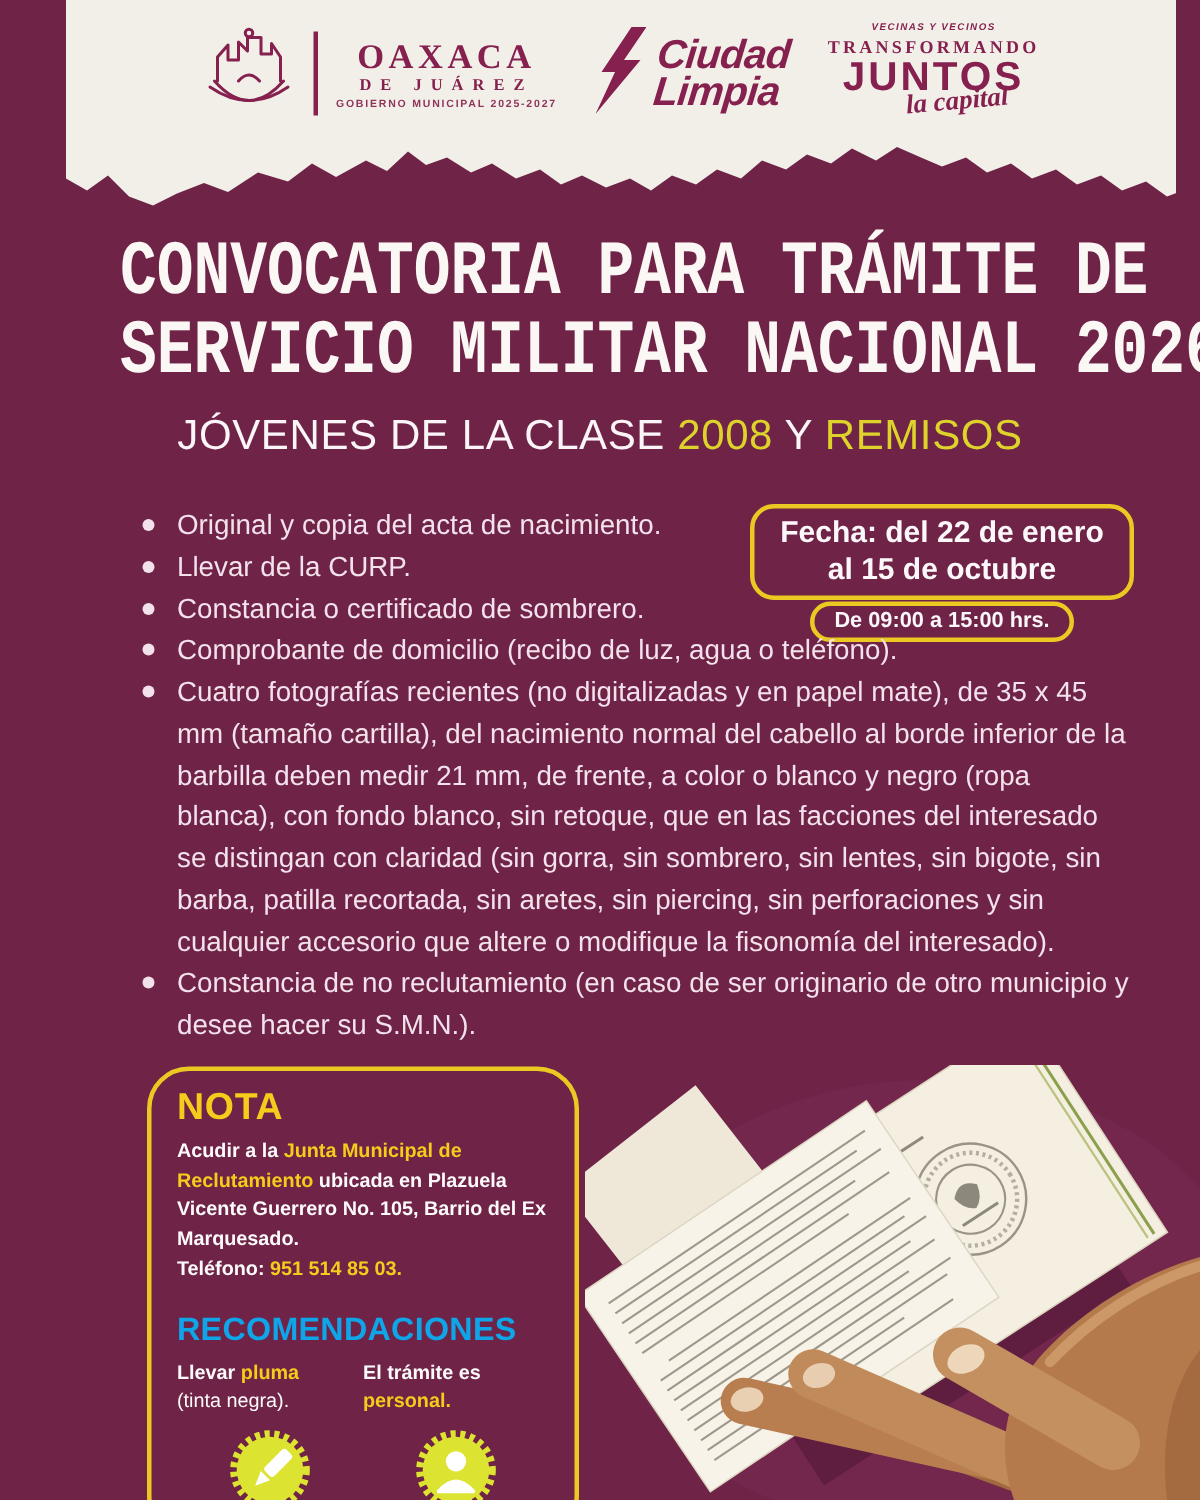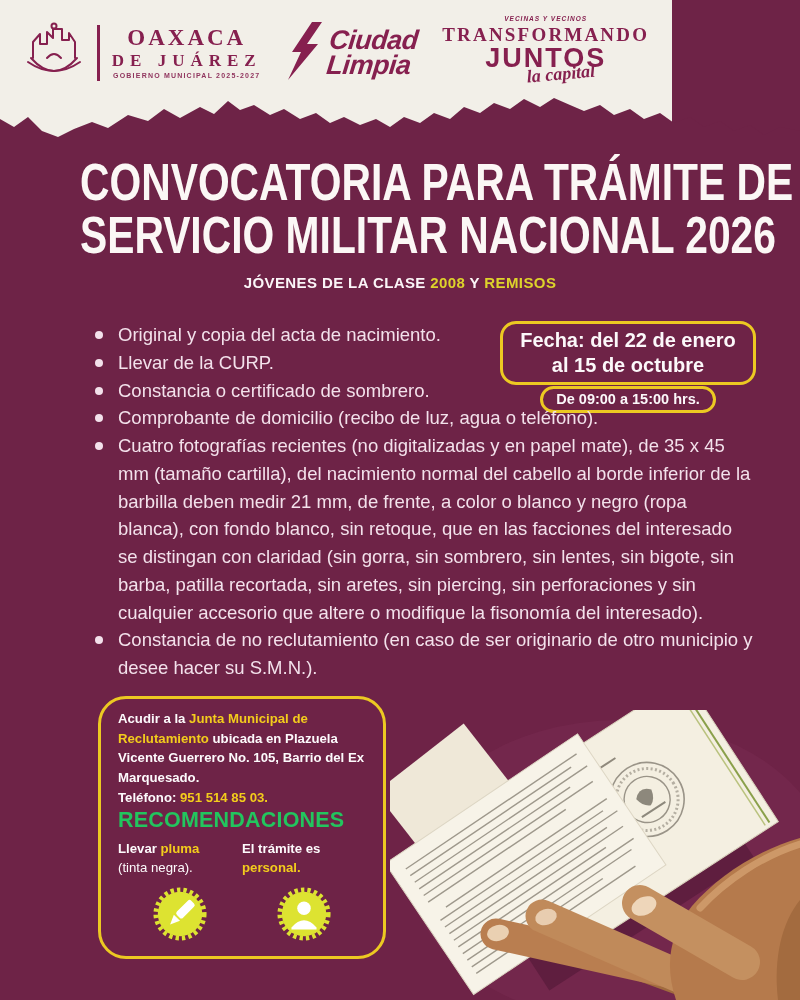--- a/index.html
+++ b/index.html
@@ -2,61 +2,61 @@
 <html><head>
 <meta charset="utf-8">
 <style>
   html,body{margin:0;padding:0;}
   body{
     width:800px;height:1000px;overflow:hidden;position:relative;
     background:#6e2347;
     font-family:"Liberation Sans", sans-serif;
   }
   
-  .header{position:relative;width:672px;height:150px;background:#f2efe8;}
+  .header{position:relative;width:740px;height:150px;background:#f2efe8;margin-left:44px;}
   .logos{display:flex;align-items:center;justify-content:center;gap:26px;padding-top:16px;}
   .crest-wrap{display:flex;align-items:center;gap:12px;}
   .crest svg{display:block;}
   .logo-divider{width:3px;height:56px;background:#86204f;}
   .oax-text{color:#86204f;text-align:center;}
   .oax-name{font-family:"Liberation Serif", serif;font-weight:700;font-size:23px;letter-spacing:3px;line-height:1;}
-  .oax-sub{font-family:"Liberation Serif", serif;font-weight:700;font-size:17px;letter-spacing:6px;margin-top:3px;line-height:1;}
+  .oax-sub{font-family:"Liberation Serif", serif;font-weight:700;font-size:11px;letter-spacing:6px;margin-top:3px;line-height:1;}
   .oax-cap{font-size:7px;letter-spacing:1.2px;margin-top:3px;line-height:1;font-weight:700;opacity:.9;}
   .cl-wrap{display:flex;align-items:center;gap:6px;color:#86204f;}
   .cl-text{font-weight:800;font-style:italic;font-size:27px;line-height:.92;transform:skewX(-6deg);letter-spacing:-.5px;}
   .ju-wrap{color:#86204f;text-align:center;line-height:1;}
   .ju-tag{font-size:6.5px;font-style:italic;font-weight:800;letter-spacing:1px;}
-  .ju-l2{font-family:"Liberation Serif", serif;font-weight:700;font-size:19px;letter-spacing:2.2px;margin-top:2px;}
+  .ju-l2{font-family:"Liberation Serif", serif;font-weight:700;font-size:12px;letter-spacing:2.2px;margin-top:2px;}
   .ju-l3{font-weight:800;font-size:27px;letter-spacing:2px;margin-top:1px;}
   .ju-l4{font-family:"Liberation Serif", serif;font-style:italic;font-weight:700;font-size:18px;
          transform:rotate(-5deg) translate(16px,-6px);}
   .torn{position:absolute;left:0;bottom:0;width:800px;height:55px;display:block;}
   
-  .title{margin:6px 0 0;text-align:center;}
+  .title{margin:6px 0 0;text-align:center;font-family:Liberation Mono, monospace;}
   .title-line{display:block;white-space:nowrap;transform:scaleX(.8);transform-origin:50% 50%;
     font-size:51px;font-weight:800;color:#fbf7f5;line-height:1.04;letter-spacing:0;}
-  .subtitle{margin:12px 0 16px;text-align:center;font-size:15px;font-weight:700;color:#fbf5f8;letter-spacing:.4px;}
+  .subtitle{margin:12px 0 16px;text-align:center;font-size:28px;font-weight:400;color:#fbf5f8;letter-spacing:.4px;}
   .yellow{color:#ddd32b;}
   
   .content{position:relative;margin:30px 44px 0 88px;}
   .datebox{position:absolute;top:0;right:0;width:256px;text-align:center;}
   .datebox-main{border:3px solid #ecc922;border-radius:16px;padding:4px 6px;
     color:#fcf8fa;font-weight:700;font-size:20px;line-height:1.25;}
   .datebox-hours{display:inline-block;border:3px solid #ecc922;border-radius:999px;
     padding:2px 13px;margin-top:1px;font-weight:700;font-size:14.5px;color:#fcf8fa;line-height:1.2;}
   ul.reqs{list-style:none;margin:10px 0 0;padding:0;font-size:18.5px;line-height:1.5;color:#f3e1eb;}
   ul.reqs li{position:relative;padding-left:30px;margin:0;}
   ul.reqs li::before{content:"";position:absolute;left:7px;top:10px;width:8px;height:8px;border-radius:50%;background:#f3e1eb;}
   
   .nota{width:288px;margin:14px 0 0 10px;border:3px solid #ecc922;border-radius:28px;
     padding:10px 17px 14px;box-sizing:border-box;}
   .nota-heading{color:#f3cc1c;font-size:25px;font-weight:800;margin:0 0 4px;letter-spacing:.5px;}
   .nota-p{color:#fdfafc;font-size:13.2px;font-weight:700;line-height:1.5;margin:0;}
   .ny{color:#f3cc1c;}
-  .rec-heading{color:#22c55e;font-size:21.5px;font-weight:800;margin:0 0 6px;letter-spacing:.2px;}
+  .rec-heading{color:#0ea5e9;font-size:21.5px;font-weight:800;margin:18px 0 6px;letter-spacing:.2px;}
   .rec-row{display:flex;}
   .rec-col{flex:1;text-align:left;}
   .rec-line{font-size:13.2px;font-weight:700;color:#fdfafc;line-height:1.45;}
   .rec-sub{font-weight:400;}
   .badge{width:56px;height:56px;margin:9px auto 0;display:block;}
   
   .photo{position:absolute;right:0;bottom:0;width:410px;height:290px;}
   .photo svg{display:block;}
 </style>
 </head>
@@ -135,20 +135,21 @@
   <ul class="reqs">
       <li>Original y copia del acta de nacimiento.</li>
       <li>Llevar de la CURP.</li>
       <li>Constancia o certificado de sombrero.</li>
       <li>Comprobante de domicilio (recibo de luz, agua o teléfono).</li>
       <li>Cuatro fotografías recientes (no digitalizadas y en papel mate), de 35 x 45 mm (tamaño cartilla), del nacimiento normal del cabello al borde inferior de la barbilla deben medir 21 mm, de frente, a color o blanco y negro (ropa blanca), con fondo blanco, sin retoque, que en las facciones del interesado se distingan con claridad (sin gorra, sin sombrero, sin lentes, sin bigote, sin barba, patilla recortada, sin aretes, sin piercing, sin perforaciones y sin cualquier accesorio que altere o modifique la fisonomía del interesado).</li>
       <li>Constancia de no reclutamiento (en caso de ser originario de otro municipio y desee hacer su S.M.N.).</li>
     </ul>
 
   <div class="nota">
+    <div class="nota-heading">NOTA</div>
     <p class="nota-p"><span>Acudir a la </span><span class="ny">Junta Municipal de Reclutamiento</span><span> ubicada en Plazuela Vicente Guerrero No. 105, Barrio del Ex Marquesado.</span></p>
     <p class="nota-p"><span>Teléfono: </span><span class="ny">951 514 85 03.</span></p>
 
     <div class="rec-heading">RECOMENDACIONES</div>
     <div class="rec-row">
       <div class="rec-col">
         <div class="rec-line">
           <span>Llevar</span>
           <span class="ny">pluma</span><br>
           <span class="rec-sub">(tinta negra).</span>

